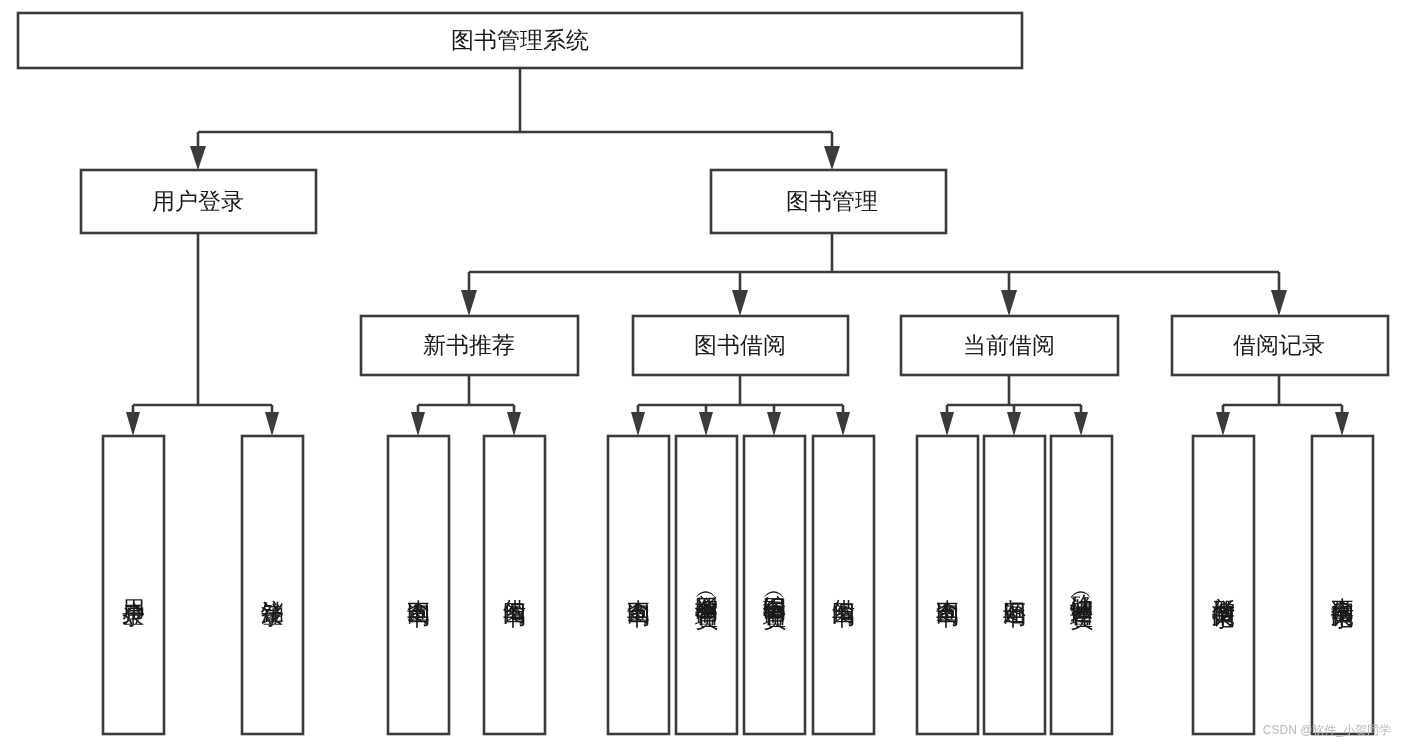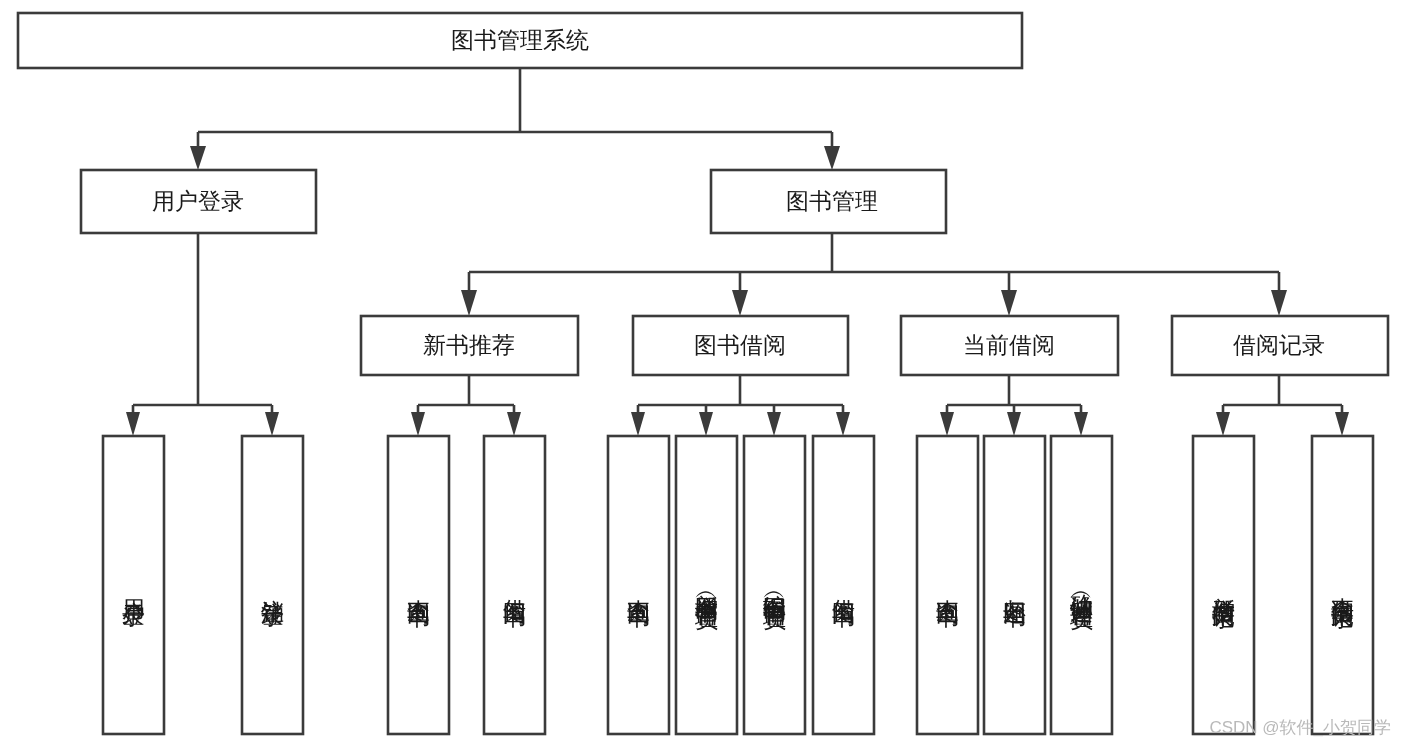--- a/index.html
+++ b/index.html
@@ -58,21 +58,21 @@
   }
   .arrow-head {
     fill: #3b3b3b;
     stroke: none;
   }
   .watermark {
     position: absolute;
     right: 14px;
     bottom: 8px;
     font-family: "Liberation Sans", "DejaVu Sans", sans-serif;
-    font-size: 17px;
+    font-size: 12px;
     color: #b9b9b9;
     white-space: nowrap;
     pointer-events: none;
   }
 </style>
 </head>
 <body>
 
 <svg id="diagram" viewBox="0 0 1405 747" xmlns="http://www.w3.org/2000/svg">
 

